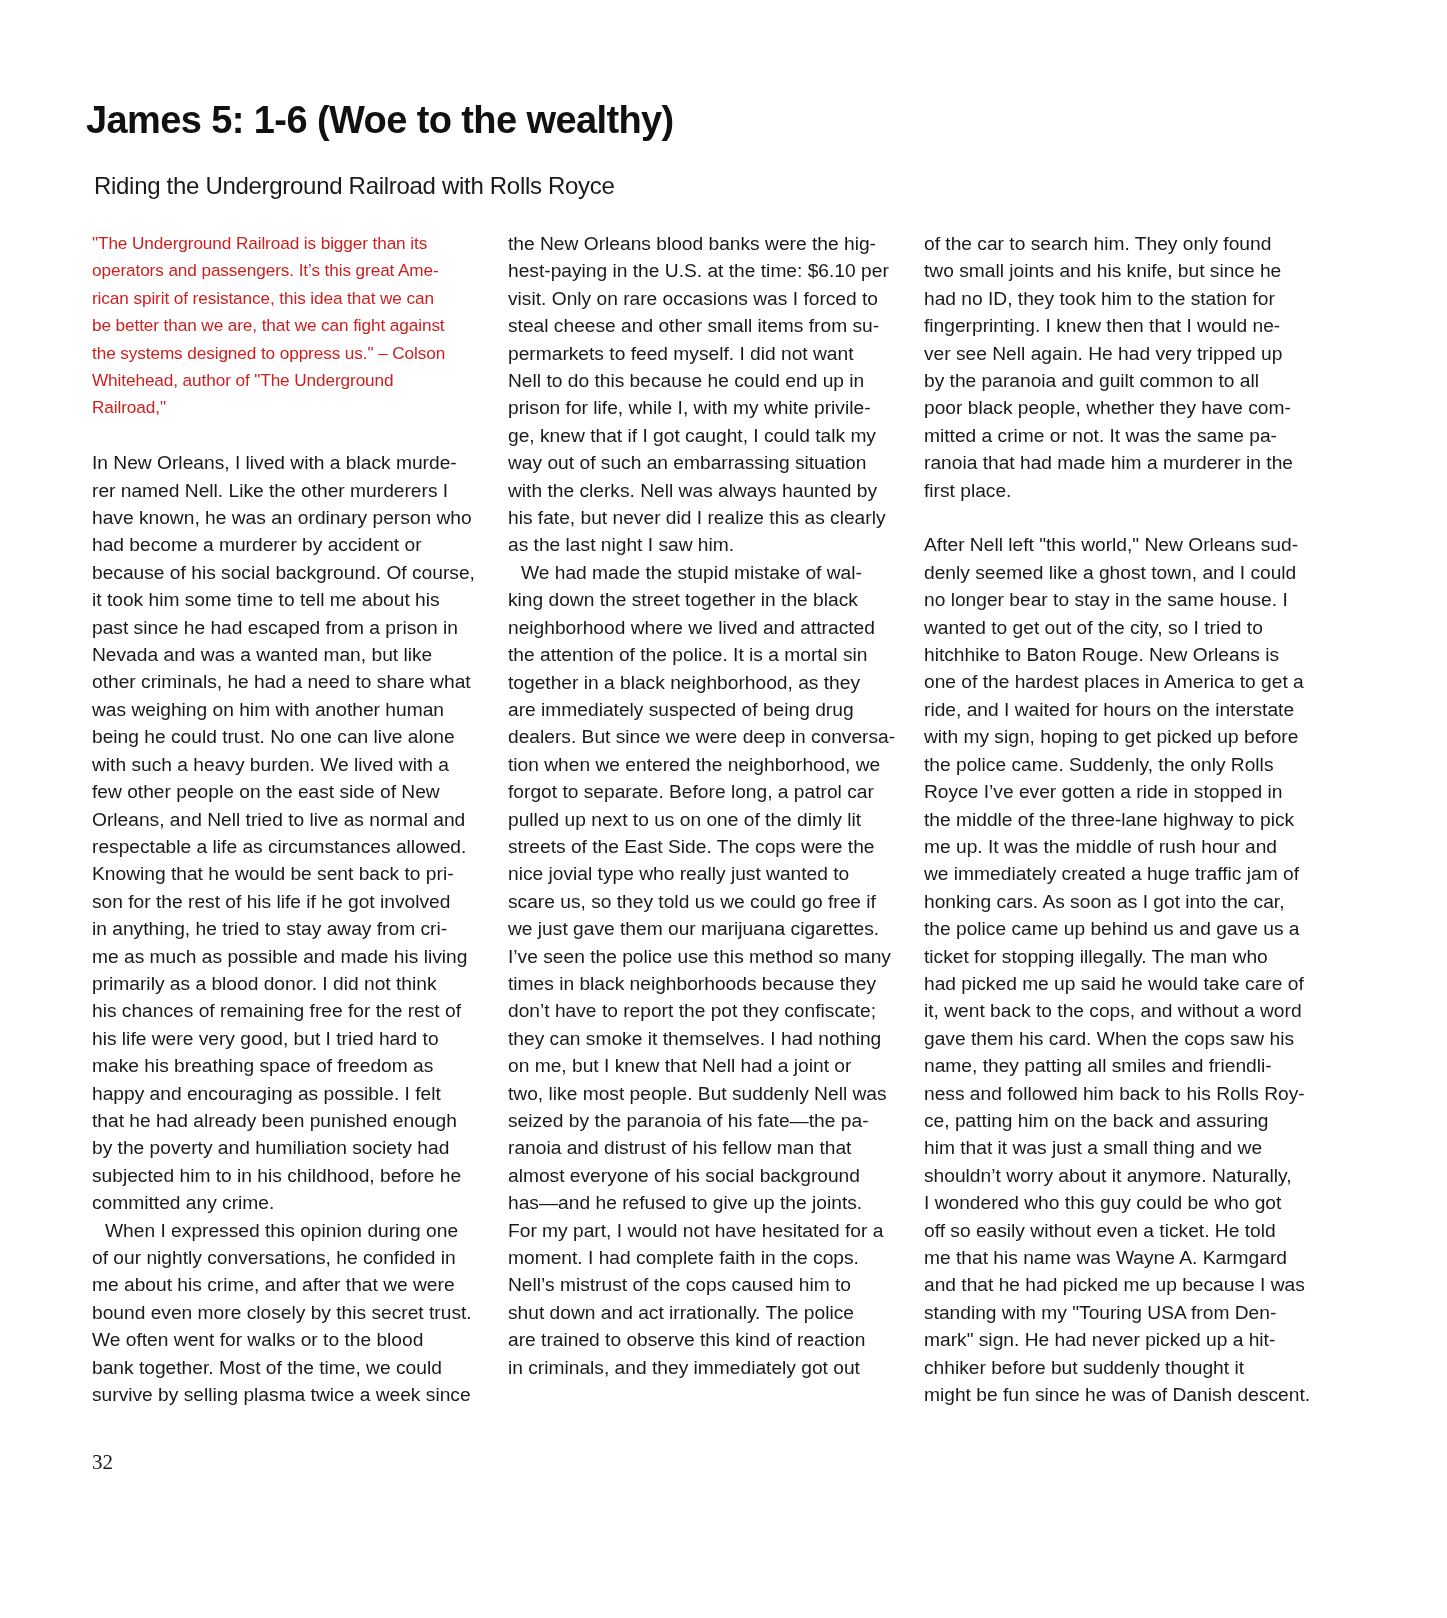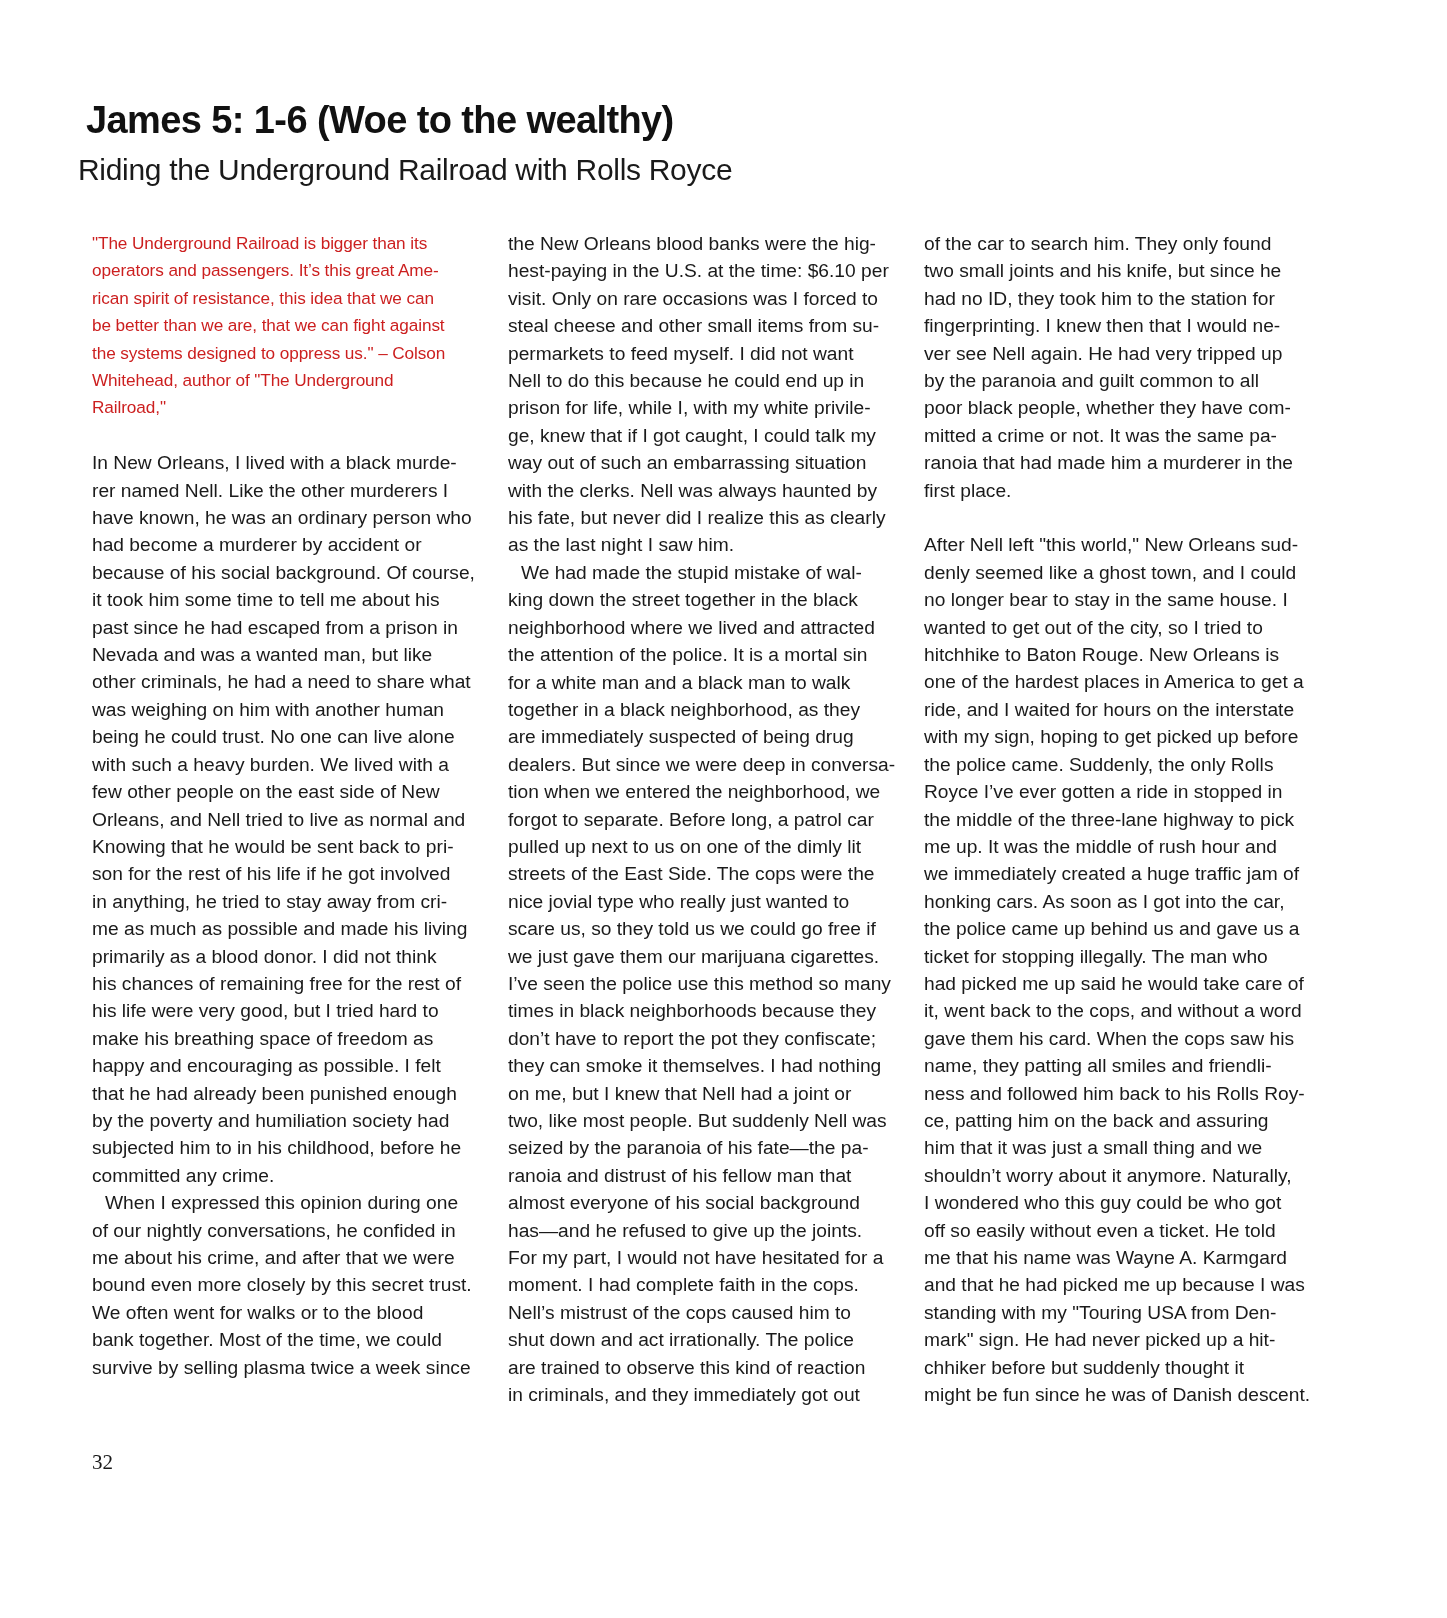--- a/index.html
+++ b/index.html
@@ -24,24 +24,24 @@
       font-size: 38px;
       letter-spacing: -0.6px;
       line-height: 48px;
       color: #111111;
       white-space: nowrap;
     }
     .page-subtitle {
       position: absolute;
       left: 78px;
       top: 153px;
-      margin: 0;
+      margin: 16px;
       font-family: "Liberation Sans", sans-serif;
       font-weight: 400;
-      font-size: 30px;
+      font-size: 24px;
       letter-spacing: -0.3px;
       line-height: 34px;
       color: #1a1a1a;
       white-space: nowrap;
     }
     .column {
       position: absolute;
       top: 230px;
       width: 400px;
     }
@@ -107,20 +107,21 @@
       <span class="line">because of his social background. Of course,</span>
       <span class="line">it took him some time to tell me about his</span>
       <span class="line">past since he had escaped from a prison in</span>
       <span class="line">Nevada and was a wanted man, but like</span>
       <span class="line">other criminals, he had a need to share what</span>
       <span class="line">was weighing on him with another human</span>
       <span class="line">being he could trust. No one can live alone</span>
       <span class="line">with such a heavy burden. We lived with a</span>
       <span class="line">few other people on the east side of New</span>
       <span class="line">Orleans, and Nell tried to live as normal and</span>
+      <span class="line">respectable a life as circumstances allowed.</span>
       <span class="line">Knowing that he would be sent back to pri-</span>
       <span class="line">son for the rest of his life if he got involved</span>
       <span class="line">in anything, he tried to stay away from cri-</span>
       <span class="line">me as much as possible and made his living</span>
       <span class="line">primarily as a blood donor. I did not think</span>
       <span class="line">his chances of remaining free for the rest of</span>
       <span class="line">his life were very good, but I tried hard to</span>
       <span class="line">make his breathing space of freedom as</span>
       <span class="line">happy and encouraging as possible. I felt</span>
       <span class="line">that he had already been punished enough</span>
@@ -152,21 +153,20 @@
       <span class="line">way out of such an embarrassing situation</span>
       <span class="line">with the clerks. Nell was always haunted by</span>
       <span class="line">his fate, but never did I realize this as clearly</span>
       <span class="line">as the last night I saw him.</span>
     </p>
   <p class="paragraph indent-first">
       <span class="line">We had made the stupid mistake of wal-</span>
       <span class="line">king down the street together in the black</span>
       <span class="line">neighborhood where we lived and attracted</span>
       <span class="line">the attention of the police. It is a mortal sin</span>
-      <span class="line">for a white man and a black man to walk</span>
       <span class="line">together in a black neighborhood, as they</span>
       <span class="line">are immediately suspected of being drug</span>
       <span class="line">dealers. But since we were deep in conversa-</span>
       <span class="line">tion when we entered the neighborhood, we</span>
       <span class="line">forgot to separate. Before long, a patrol car</span>
       <span class="line">pulled up next to us on one of the dimly lit</span>
       <span class="line">streets of the East Side. The cops were the</span>
       <span class="line">nice jovial type who really just wanted to</span>
       <span class="line">scare us, so they told us we could go free if</span>
       <span class="line">we just gave them our marijuana cigarettes.</span>

